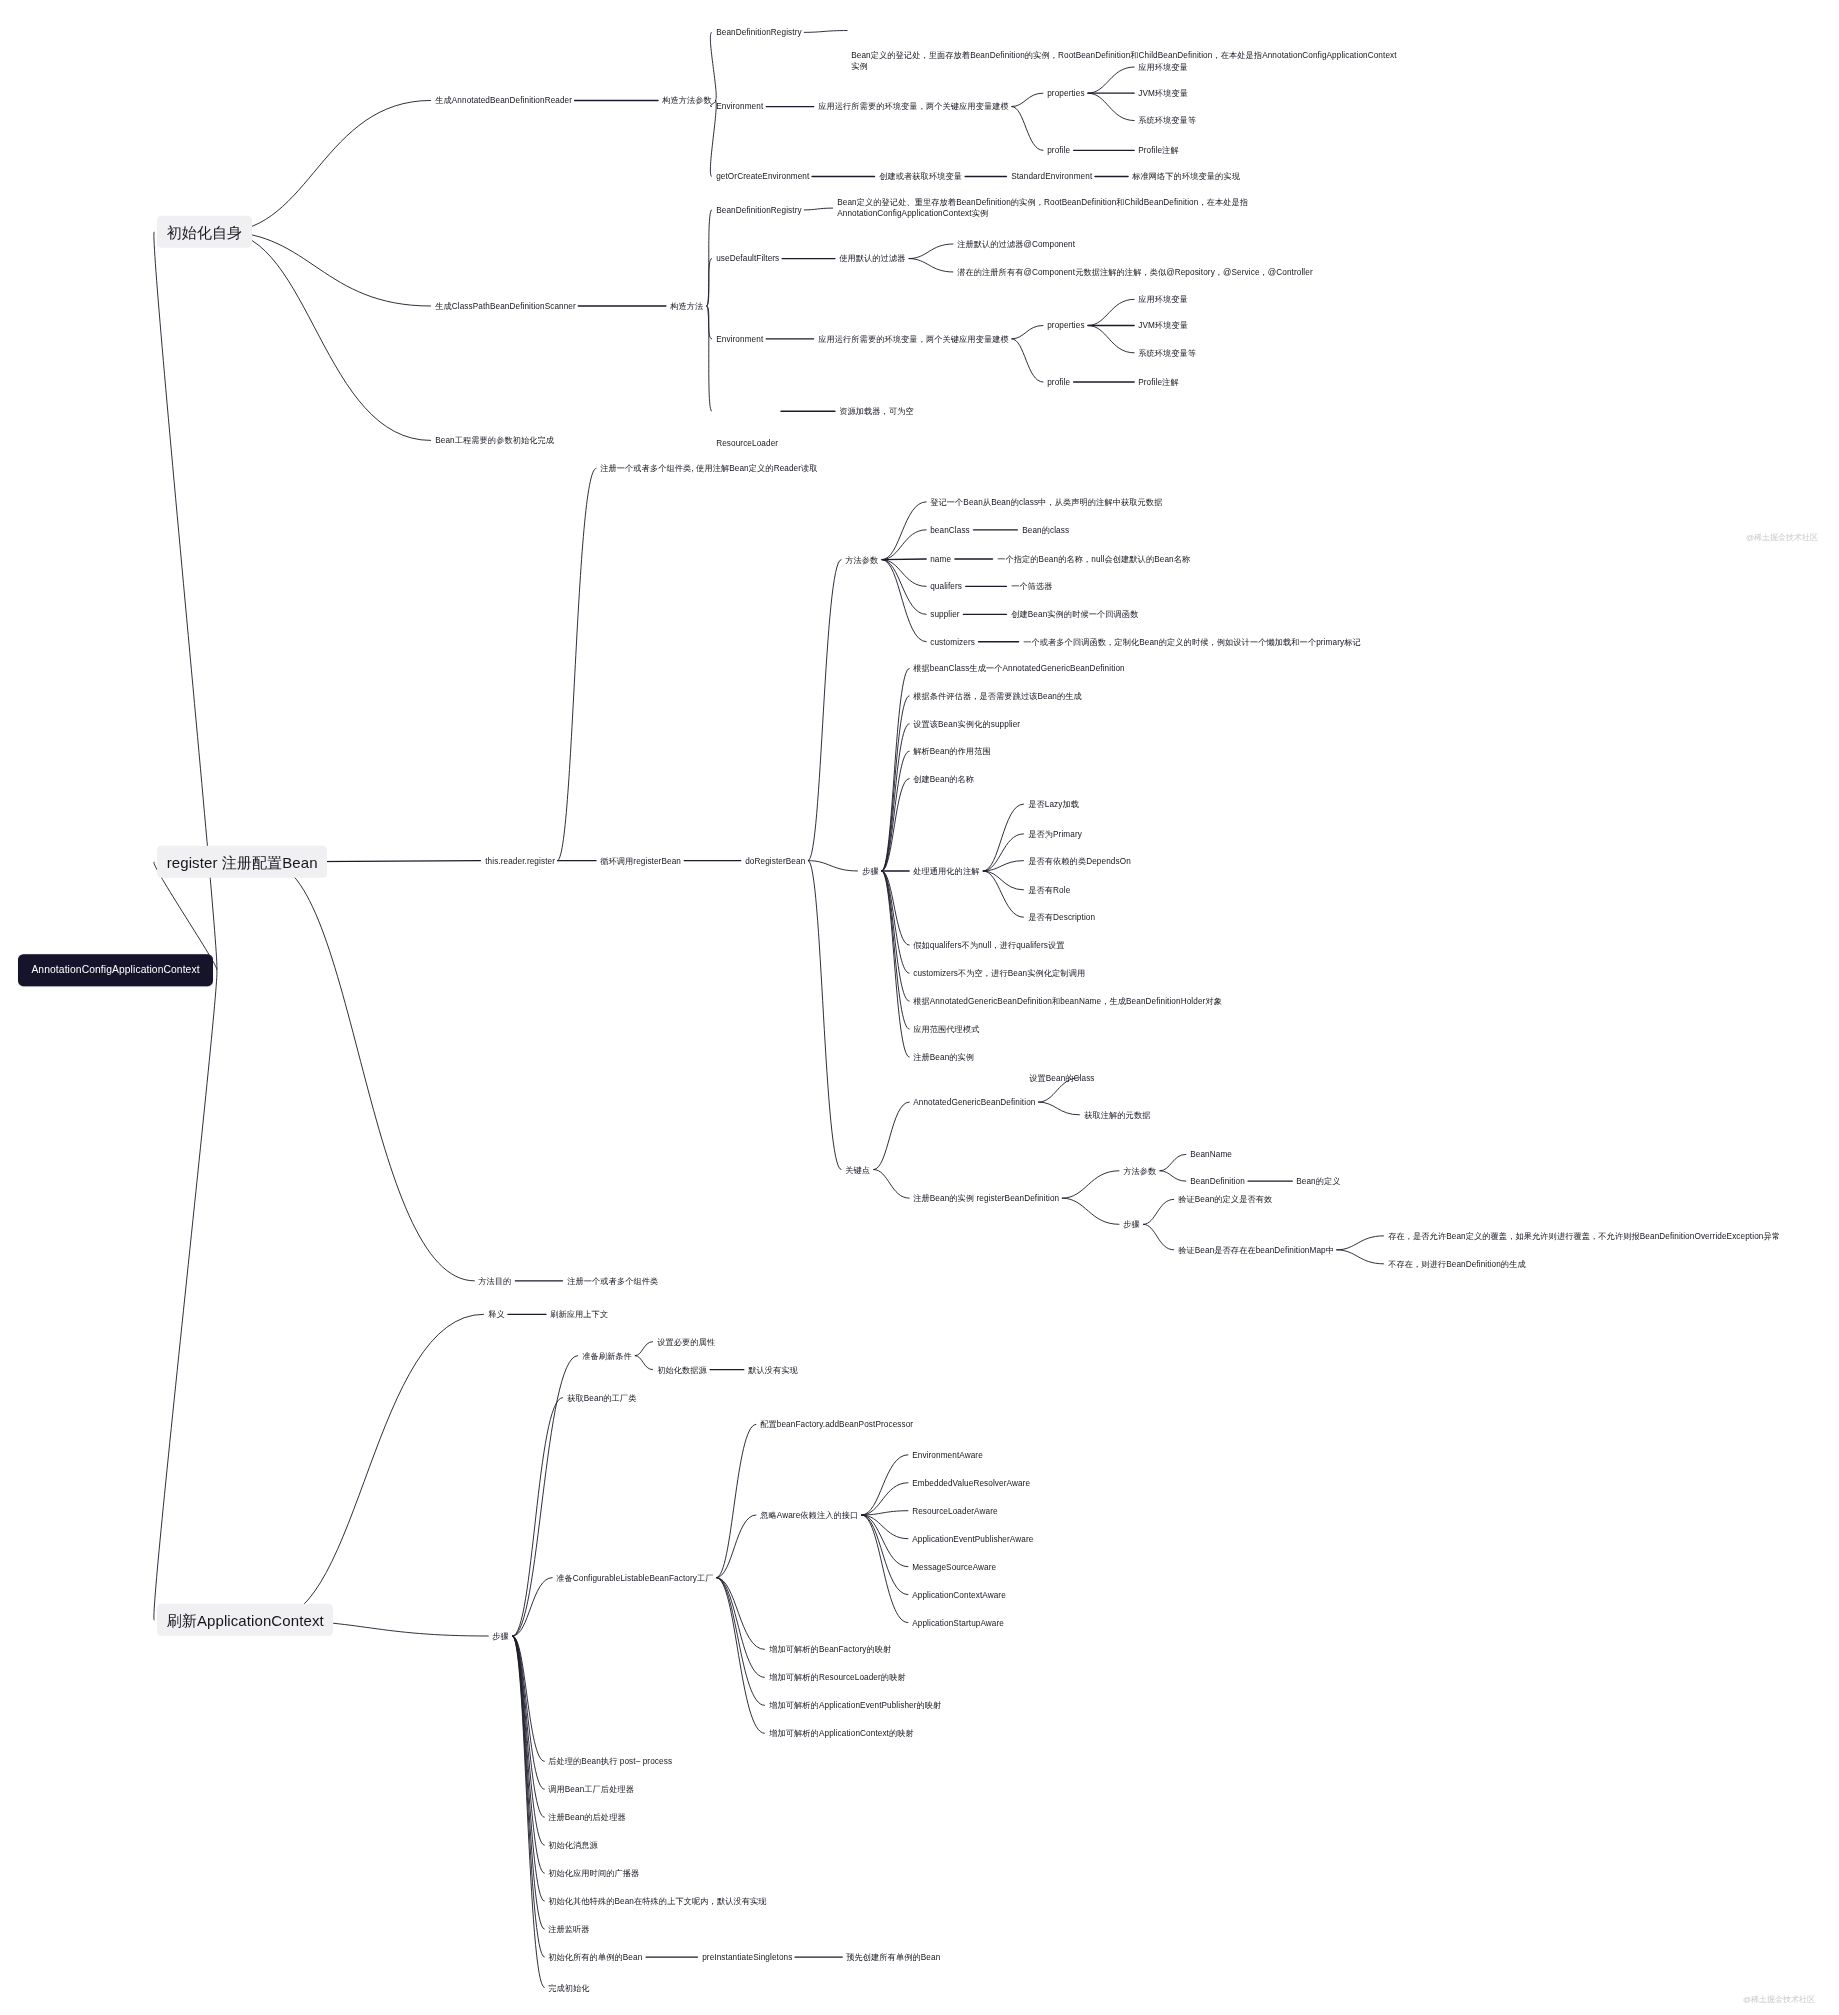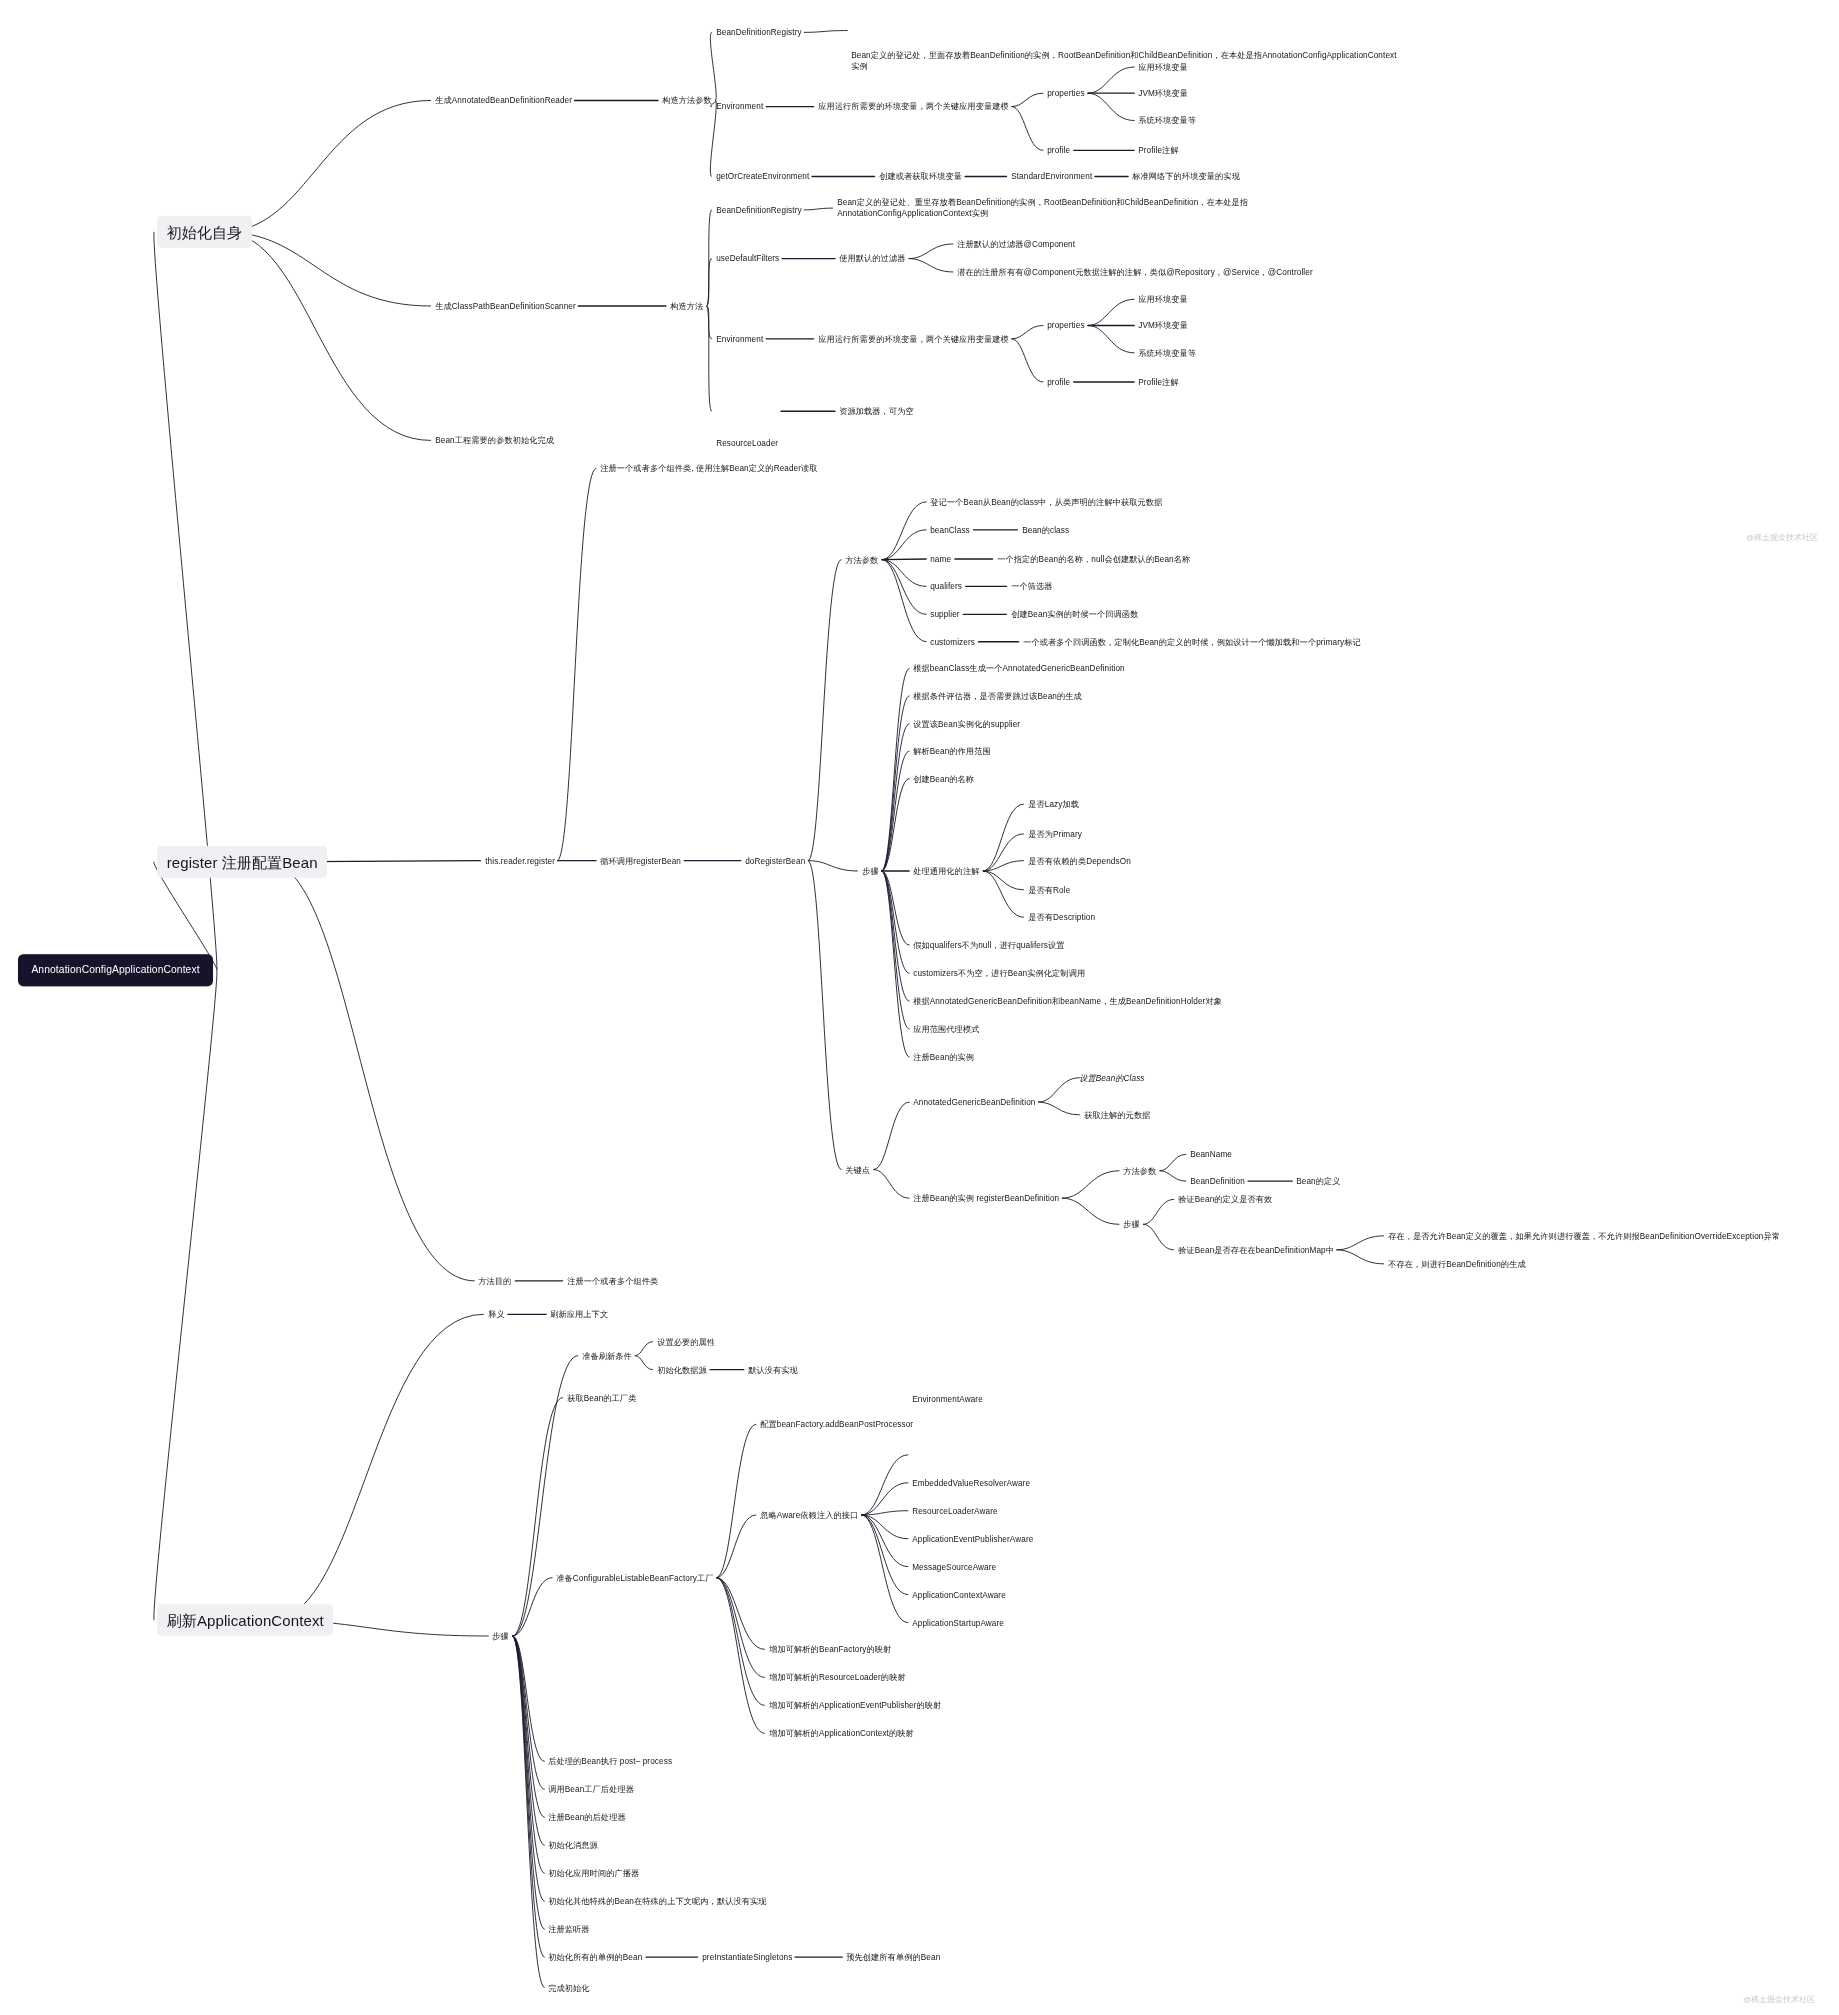--- a/index.html
+++ b/index.html
@@ -251,21 +251,21 @@
       <div class="node " style="left: 1027px; top: 861px;">是否有依赖的类DependsOn</div>
       <div class="node " style="left: 1027px; top: 890px;">是否有Role</div>
       <div class="node " style="left: 1027px; top: 917px;">是否有Description</div>
       <div class="node " style="left: 912px; top: 945px;">假如qualifers不为null，进行qualifers设置</div>
       <div class="node " style="left: 912px; top: 973px;">customizers不为空，进行Bean实例化定制调用</div>
       <div class="node " style="left: 912px; top: 1001px;">根据AnnotatedGenericBeanDefinition和beanName，生成BeanDefinitionHolder对象</div>
       <div class="node " style="left: 912px; top: 1029px;">应用范围代理模式</div>
       <div class="node " style="left: 912px; top: 1057px;">注册Bean的实例</div>
       <div class="node " style="left: 844px; top: 1170px;">关键点</div>
       <div class="node " style="left: 912px; top: 1102px;">AnnotatedGenericBeanDefinition</div>
-      <div class="node " style="left: 1078px; top: 1078px; font-style: italic;">设置Bean的Class</div>
+      <div class="node " style="left: 1028px; top: 1078px;">设置Bean的Class</div>
       <div class="node " style="left: 1083px; top: 1115px;">获取注解的元数据</div>
       <div class="node " style="left: 912px; top: 1198px;">注册Bean的实例 registerBeanDefinition</div>
       <div class="node " style="left: 1122px; top: 1171px;">方法参数</div>
       <div class="node " style="left: 1189px; top: 1154px;">BeanName</div>
       <div class="node " style="left: 1189px; top: 1181px;">BeanDefinition</div>
       <div class="node " style="left: 1295px; top: 1181px;">Bean的定义</div>
       <div class="node " style="left: 1122px; top: 1224px;">步骤</div>
       <div class="node " style="left: 1177px; top: 1199px;">验证Bean的定义是否有效</div>
       <div class="node " style="left: 1177px; top: 1250px;">验证Bean是否存在在beanDefinitionMap中</div>
       <div class="node " style="left: 1387px; top: 1236px;">存在，是否允许Bean定义的覆盖，如果允许则进行覆盖，不允许则报BeanDefinitionOverrideException异常</div>
@@ -275,21 +275,21 @@
       <div class="node " style="left: 487px; top: 1314px;">释义</div>
       <div class="node " style="left: 549px; top: 1314px;">刷新应用上下文</div>
       <div class="node " style="left: 581px; top: 1356px;">准备刷新条件</div>
       <div class="node " style="left: 656px; top: 1342px;">设置必要的属性</div>
       <div class="node " style="left: 656px; top: 1370px;">初始化数据源</div>
       <div class="node " style="left: 747px; top: 1370px;">默认没有实现</div>
       <div class="node " style="left: 566px; top: 1398px;">获取Bean的工厂类</div>
       <div class="node " style="left: 555px; top: 1578px;">准备ConfigurableListableBeanFactory工厂</div>
       <div class="node " style="left: 759px; top: 1424px;">配置beanFactory.addBeanPostProcessor</div>
       <div class="node " style="left: 759px; top: 1515px;">忽略Aware依赖注入的接口</div>
-      <div class="node " style="left: 911px; top: 1399px;">EnvironmentAware</div>
+      <div class="node " style="left: 911px; top: 1455px;">EnvironmentAware</div>
       <div class="node " style="left: 911px; top: 1483px;">EmbeddedValueResolverAware</div>
       <div class="node " style="left: 911px; top: 1511px;">ResourceLoaderAware</div>
       <div class="node " style="left: 911px; top: 1539px;">ApplicationEventPublisherAware</div>
       <div class="node " style="left: 911px; top: 1567px;">MessageSourceAware</div>
       <div class="node " style="left: 911px; top: 1595px;">ApplicationContextAware</div>
       <div class="node " style="left: 911px; top: 1623px;">ApplicationStartupAware</div>
       <div class="node " style="left: 768px; top: 1649px;">增加可解析的BeanFactory的映射</div>
       <div class="node " style="left: 768px; top: 1677px;">增加可解析的ResourceLoader的映射</div>
       <div class="node " style="left: 768px; top: 1705px;">增加可解析的ApplicationEventPublisher的映射</div>
       <div class="node " style="left: 768px; top: 1733px;">增加可解析的ApplicationContext的映射</div>

